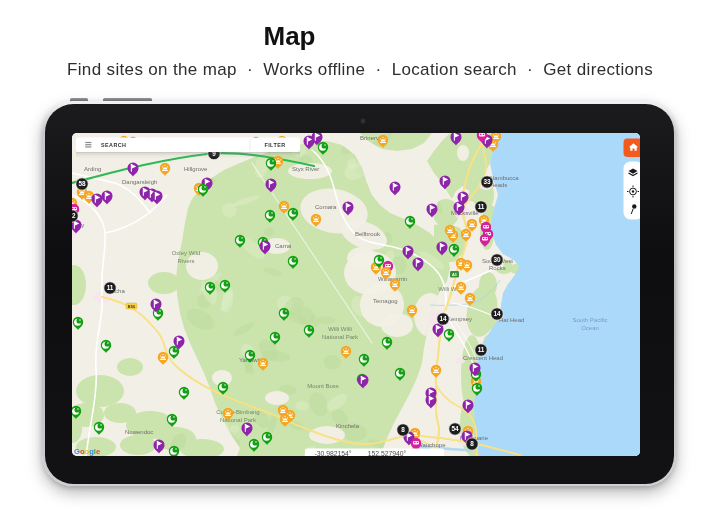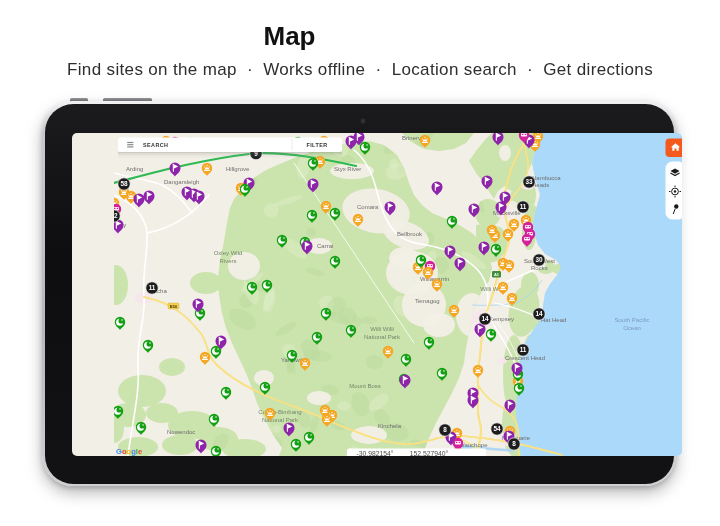--- a/index.html
+++ b/index.html
@@ -6,21 +6,21 @@
  .page{position:relative;width:720px;height:526px;overflow:hidden;font-family:"Liberation Sans",sans-serif;background:#fff;}
  .title{position:absolute;top:21px;left:0;width:579px;text-align:center;font-size:26px;font-weight:bold;color:#111;}
  .sub{position:absolute;top:60px;left:0;width:720px;text-align:center;font-size:17px;letter-spacing:0.35px;color:#2e2e2e;}
  .vbtn{position:absolute;background:linear-gradient(#98989c,#707074);border-radius:1.5px 1.5px 0 0;height:4px;top:98px;}
  .tablet{position:absolute;left:42px;top:101px;width:634px;height:385px;border-radius:31px;
    background:linear-gradient(180deg,#f2f2f3,#c9c9cd 8%,#b9b9bd 60%,#cfcfd3);
    box-shadow:0 7px 16px rgba(0,0,0,0.28), 0 2px 5px rgba(0,0,0,0.18);}
  .bezel{position:absolute;left:2.5px;top:2.5px;right:2.5px;bottom:2.5px;border-radius:28.5px;
    background:linear-gradient(180deg,#1b1b1d,#0e0e10 40%,#121214);}
  .cam{position:absolute;left:315px;top:14.5px;width:6px;height:6px;border-radius:50%;background:#353538;box-shadow:inset 0 0 1px 1px #1e1e20;}
- .screen{position:absolute;left:27.5px;top:29.5px;width:568px;height:323px;border-radius:5px;overflow:hidden;background:#f2efe6;padding-left:42px;}
+ .screen{position:absolute;left:27.5px;top:29.5px;width:568px;height:323px;border-radius:5px;overflow:hidden;background:#f2efe6;}
 </style>
 </head>
 <body>
 <div class="page">
  <div class="title">Map</div>
  <div class="sub">Find sites on the map &nbsp;·&nbsp; Works offline &nbsp;·&nbsp; Location search &nbsp;·&nbsp; Get directions</div>
  <div class="vbtn" style="left:70px;width:18px;"></div>
  <div class="vbtn" style="left:103px;width:49px;"></div>
  <div class="tablet">
   <div class="bezel">

